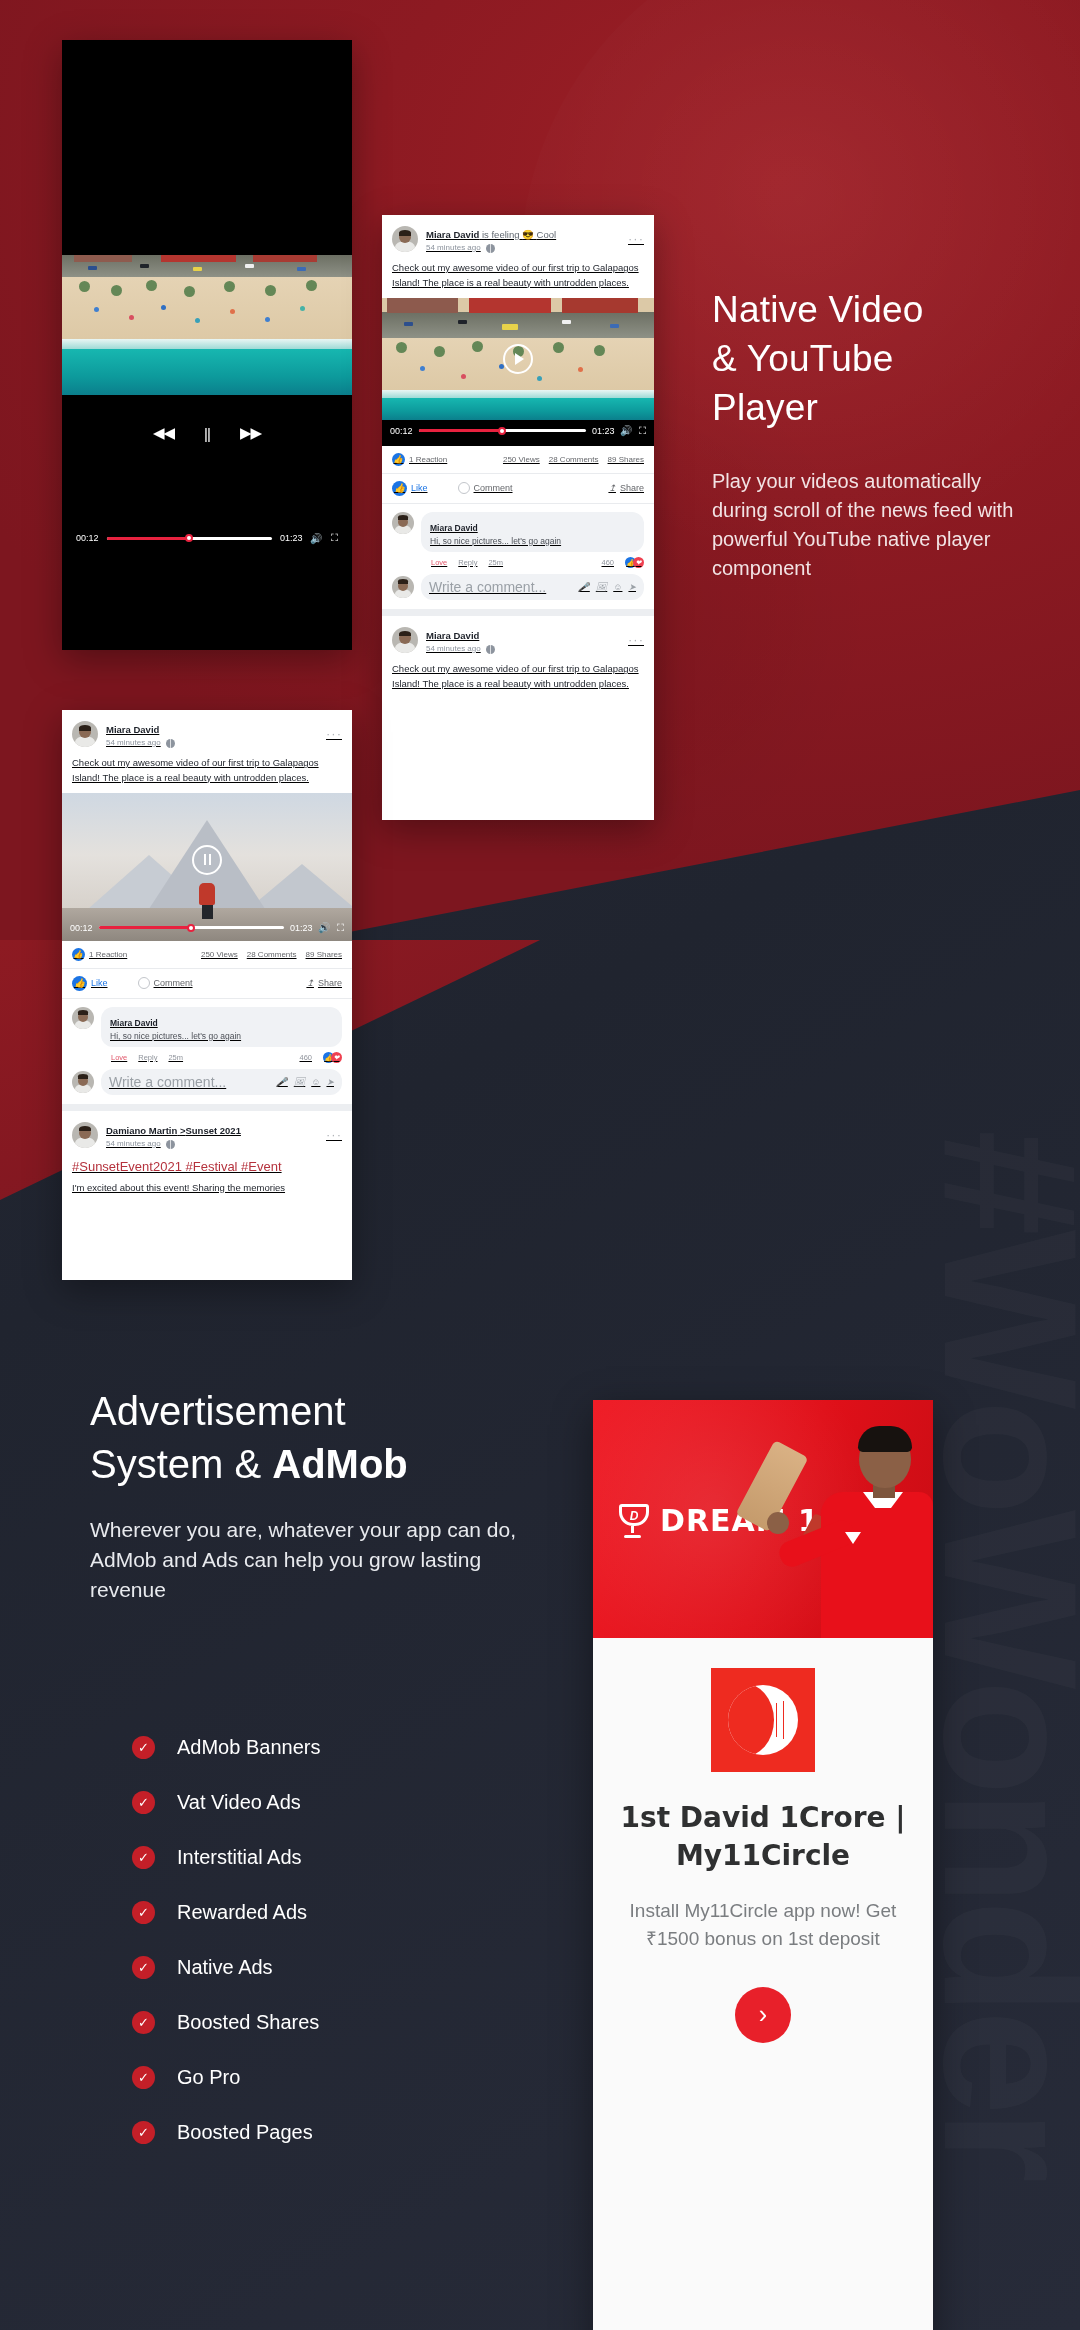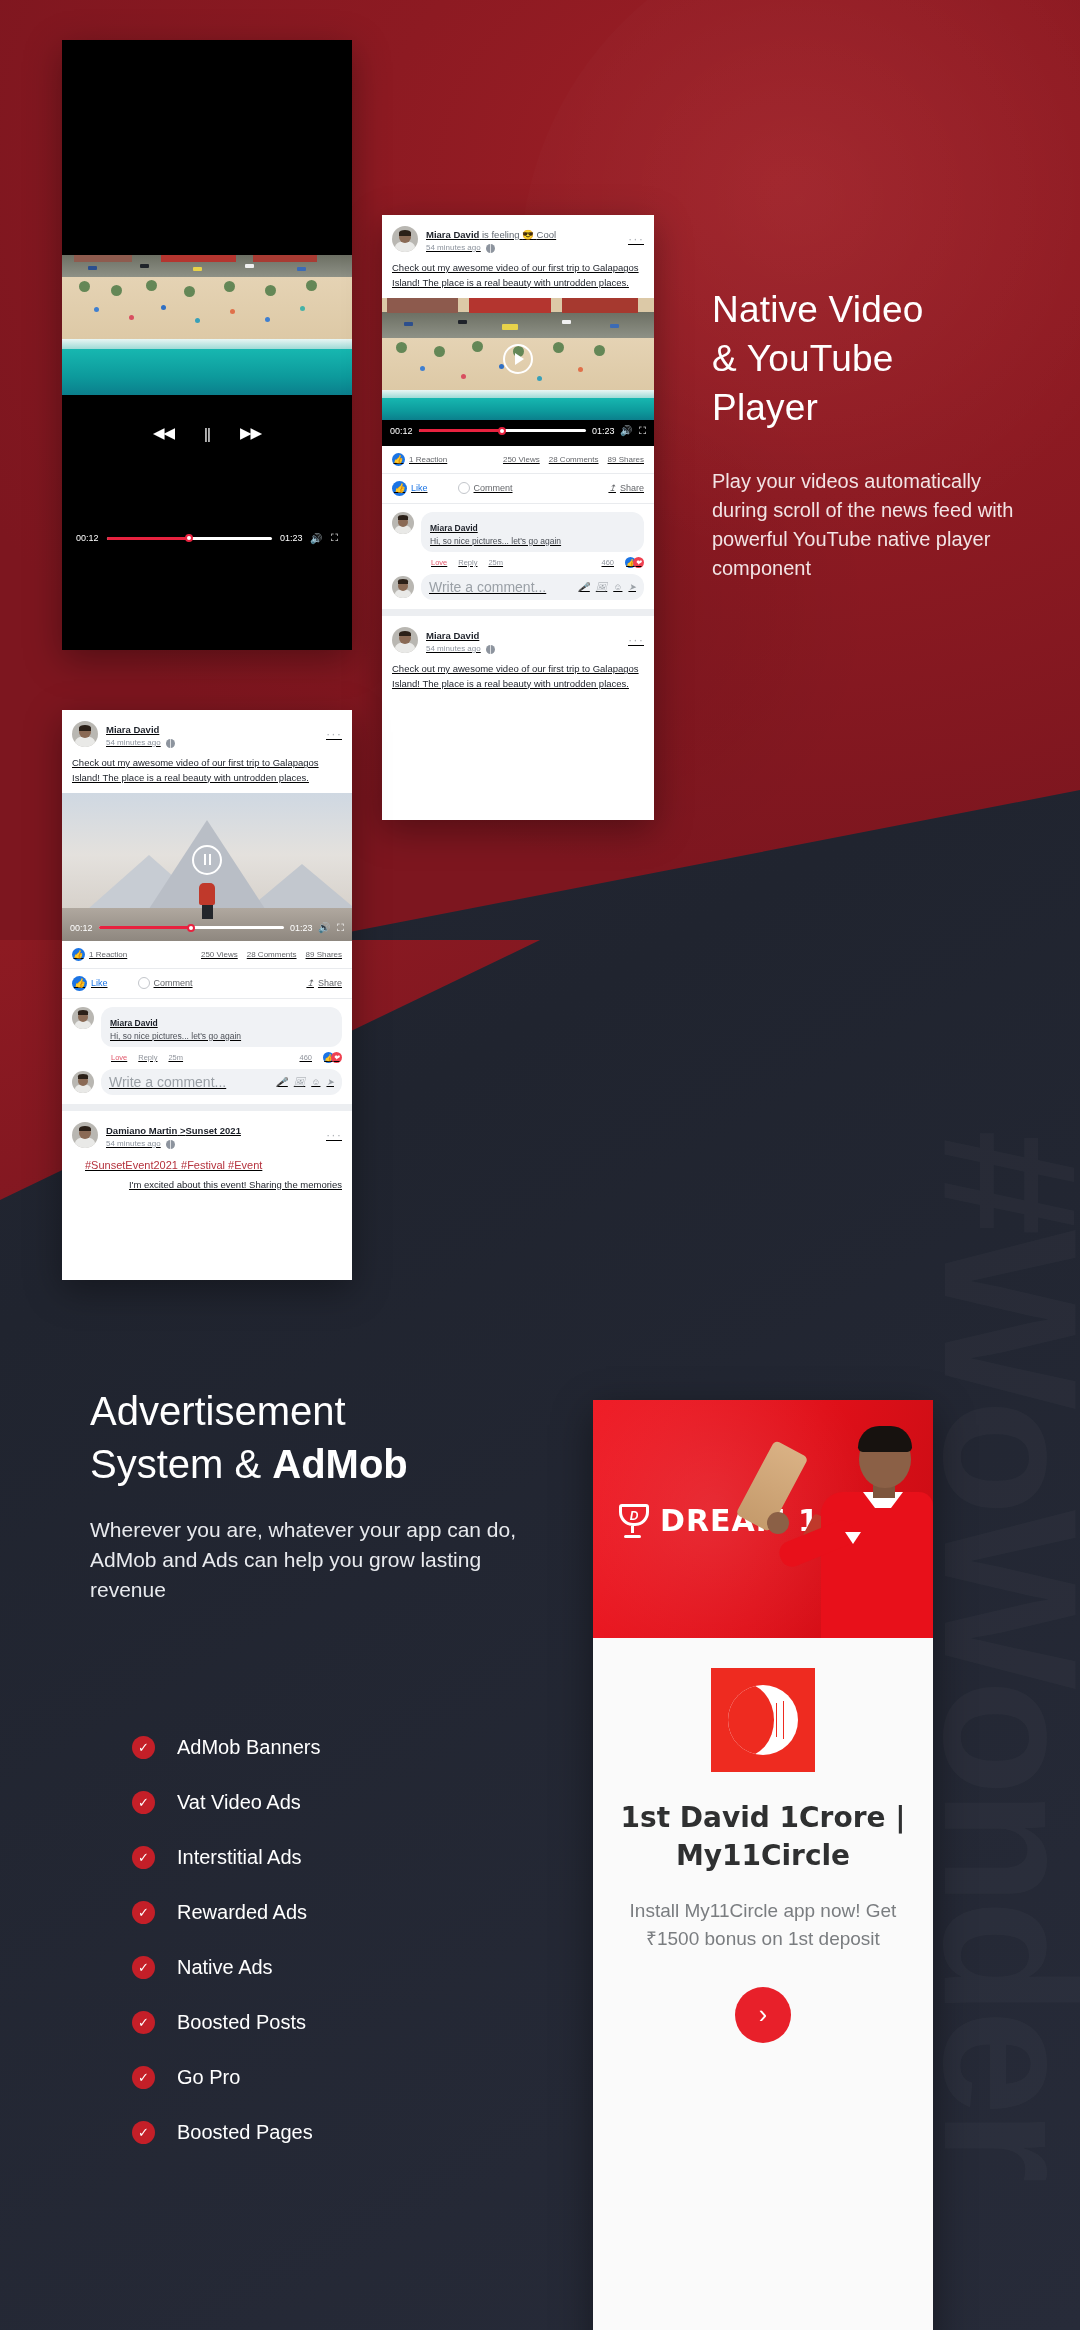--- a/index.html
+++ b/index.html
@@ -83,21 +83,21 @@
   .av-body{position:absolute;left:50%;bottom:-6%;width:76%;height:46%;margin-left:-38%;border-radius:50% 50% 0 0;background:#e9e9e7;}
   .av-hair{position:absolute;left:50%;top:16%;width:48%;height:22%;margin-left:-24%;border-radius:50% 50% 0 0;background:#2b2018;}
   .p-names{flex:1;min-width:0;}
   .p-name{font-size:9.5px;color:#1d2129;font-weight:600;line-height:1.25;white-space:nowrap;overflow:hidden;}
   .p-name .muted{color:#606770;font-weight:400;}
   .p-sub{font-size:8px;color:#8d949e;display:flex;align-items:center;gap:5px;line-height:1.3;margin-top:1px;}
   .globe{width:9px;height:9px;border-radius:50%;background:#8d949e;display:inline-block;position:relative;}
   .globe::after{content:"";position:absolute;left:50%;top:0;bottom:0;width:1px;margin-left:-.5px;background:#fff;opacity:.7;}
   .dots{color:#b0b3b8;font-size:13px;letter-spacing:1px;line-height:1;padding-left:4px;}
   .p-text{padding:2px 10px 8px;font-size:9.5px;line-height:1.5;color:#1d2129;}
-  .p-tags{padding:2px 23px 0;font-size:11px;color:#b5323d;line-height:1.5;}
+  .p-tags{padding:2px 10px 0;font-size:13px;color:#b5323d;line-height:1.5;}
 
   .p-media{position:relative;width:100%;overflow:hidden;background:#000;}
   .play-ring{position:absolute;left:50%;top:50%;width:30px;height:30px;margin:-15px 0 0 -15px;border:2px solid #fff;border-radius:50%;display:flex;align-items:center;justify-content:center;}
   .play-tri{width:0;height:0;border-left:9px solid #fff;border-top:6px solid transparent;border-bottom:6px solid transparent;margin-left:3px;}
   .pause-bars{display:flex;gap:3px;}
   .pause-bars i{display:block;width:2px;height:11px;background:#fff;}
   .m-seek{position:absolute;left:8px;right:8px;bottom:7px;display:flex;align-items:center;gap:6px;}
 
   .p-stats{display:flex;align-items:center;padding:7px 10px;font-size:8px;color:#65676b;border-bottom:1px solid #e9ebee;}
   .thumbicon{width:13px;height:13px;border-radius:50%;background:#1b74e4;color:#fff;font-size:8px;display:flex;align-items:center;justify-content:center;margin-right:4px;flex:0 0 auto;}
@@ -538,21 +538,21 @@
           <span>&gt;</span><span>Sunset 2021</span>
         </span>
         <span class="p-sub">
           <span>54 minutes ago</span>
           <i class="globe"></i>
         </span>
       </span>
       <span class="dots">···</span>
     </div>
     <div class="p-tags">#SunsetEvent2021 #Festival #Event</div>
-    <div class="p-text" style="padding-top:4px;text-align:right;">I'm excited about this event! Sharing the memories</div>
+    <div class="p-text" style="padding-top:4px;">I'm excited about this event! Sharing the memories</div>
   </div>
 </div>
 
 <div class="copy-red">
   <div class="h-red">
     <div>Native Video</div>
     <div><span>&amp; </span><b>YouTube</b></div>
     <div>Player</div>
   </div>
   <div class="p-red">Play your  videos automatically during scroll of the news feed with powerful YouTube native player component</div>
@@ -582,21 +582,21 @@
   <div class="feat">
     <span class="feat-check">✓</span>
     <span class="feat-label">Rewarded Ads</span>
   </div>
   <div class="feat">
     <span class="feat-check">✓</span>
     <span class="feat-label">Native Ads</span>
   </div>
   <div class="feat">
     <span class="feat-check">✓</span>
-    <span class="feat-label">Boosted Posts</span>
+    <span class="feat-label">Boosted Shares</span>
   </div>
   <div class="feat">
     <span class="feat-check">✓</span>
     <span class="feat-label">Go Pro</span>
   </div>
   <div class="feat">
     <span class="feat-check">✓</span>
     <span class="feat-label">Boosted Pages</span>
   </div>
 </div>

